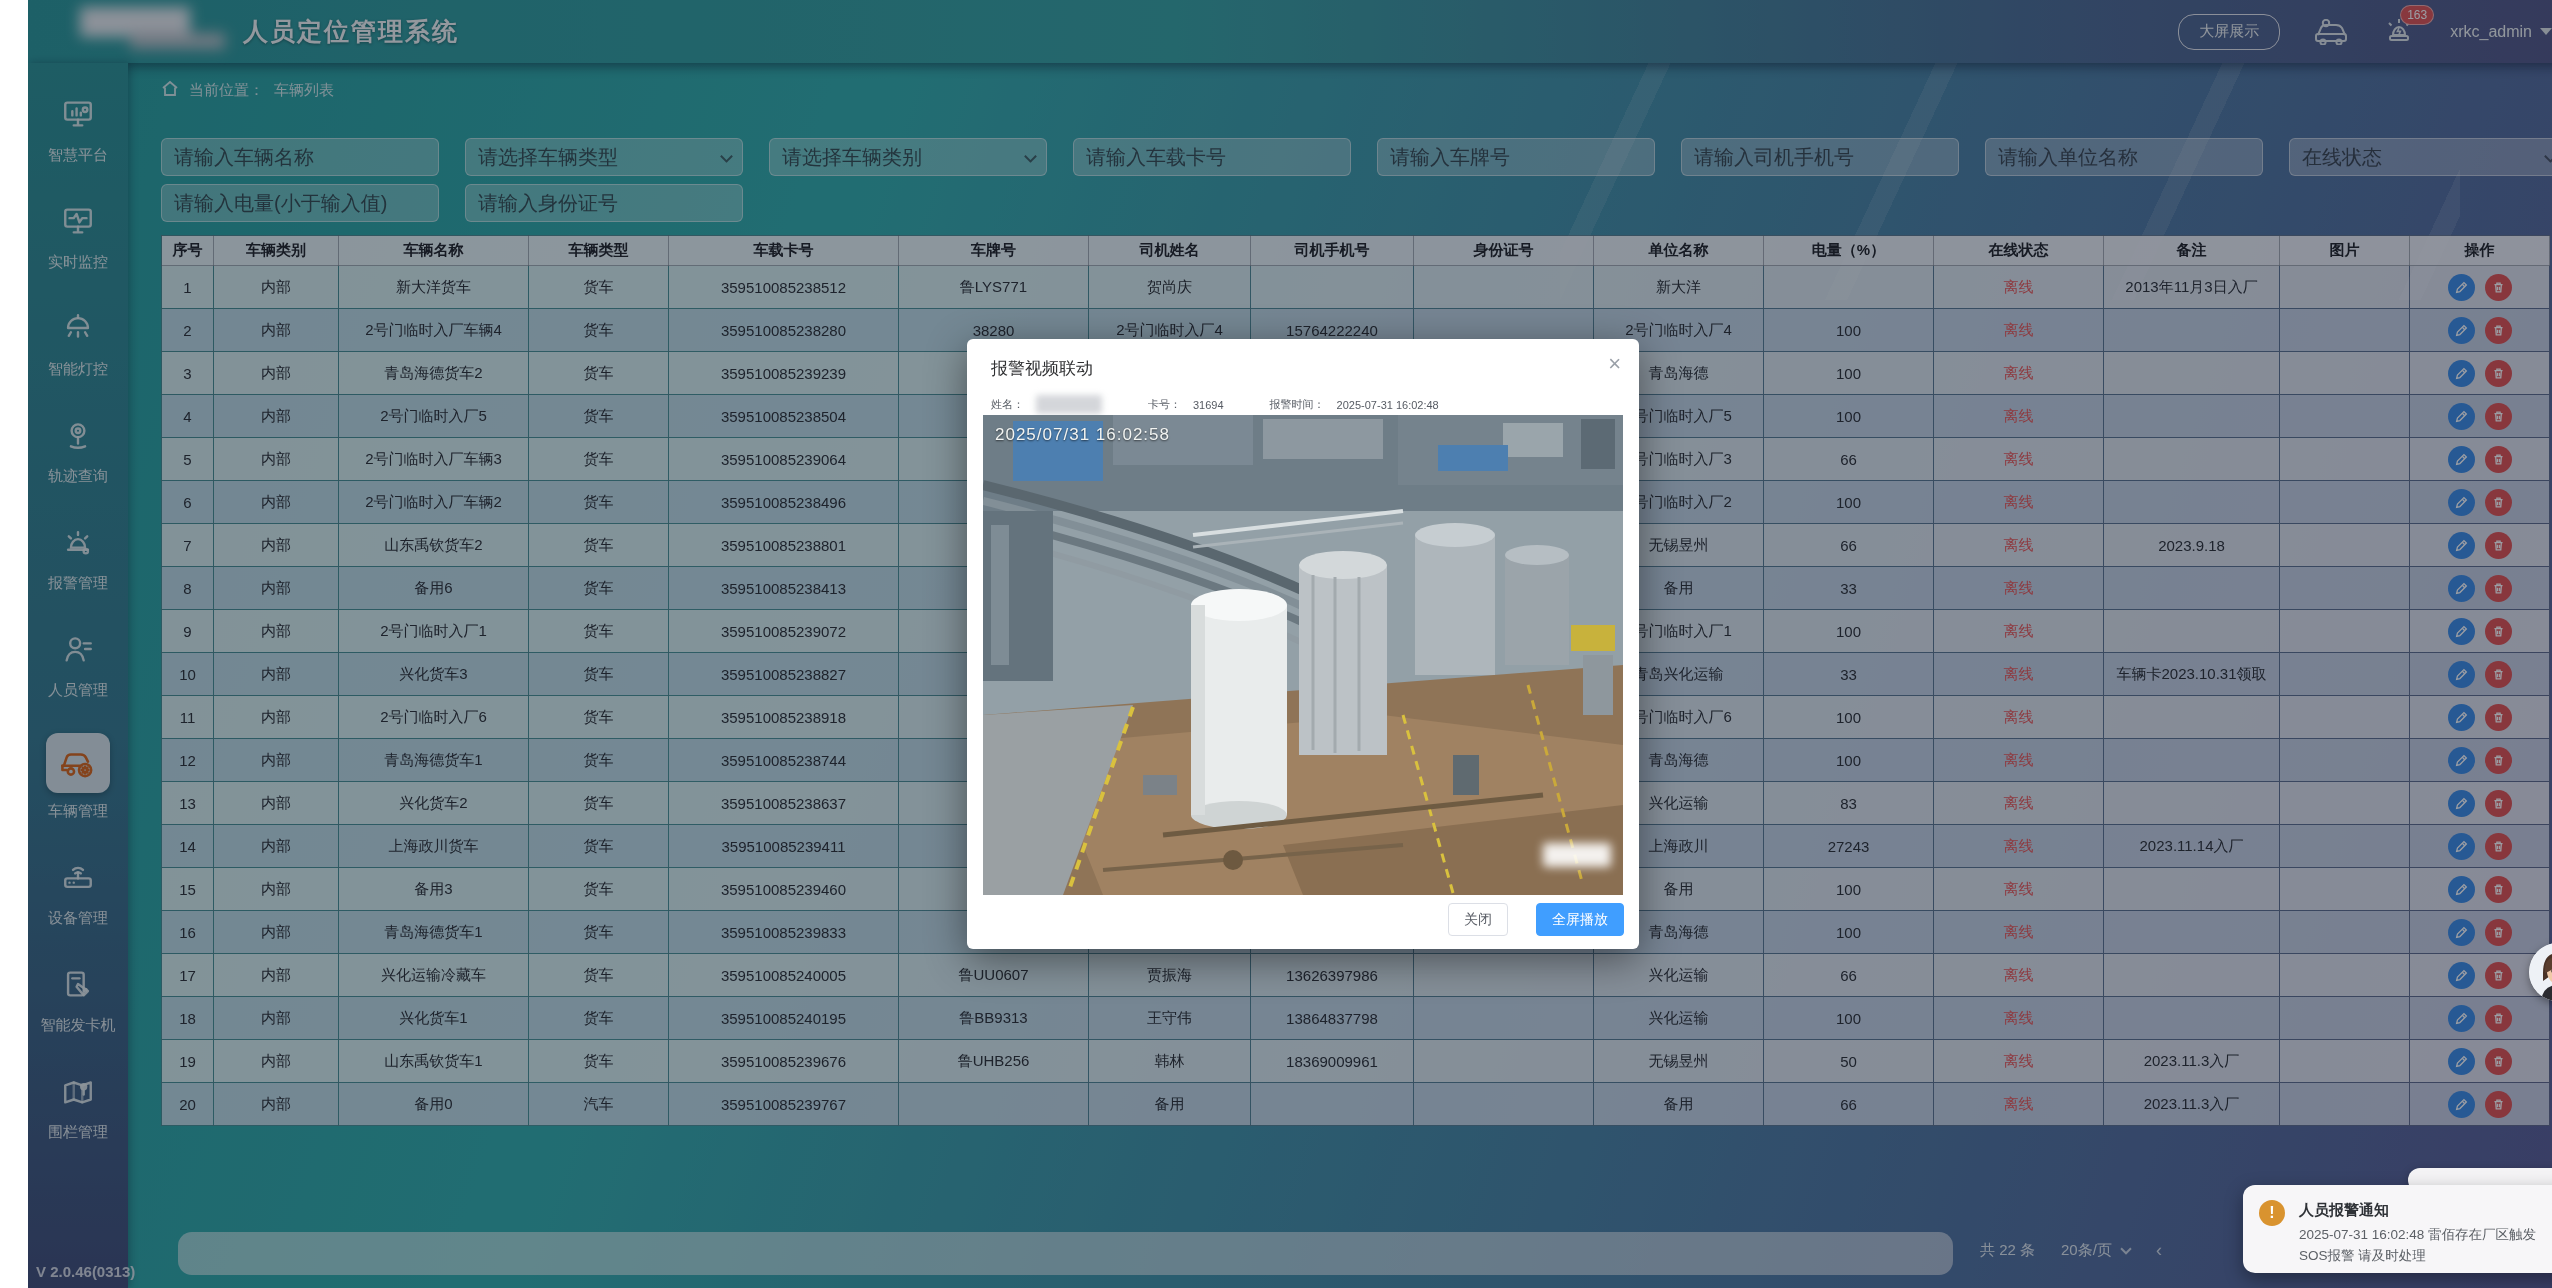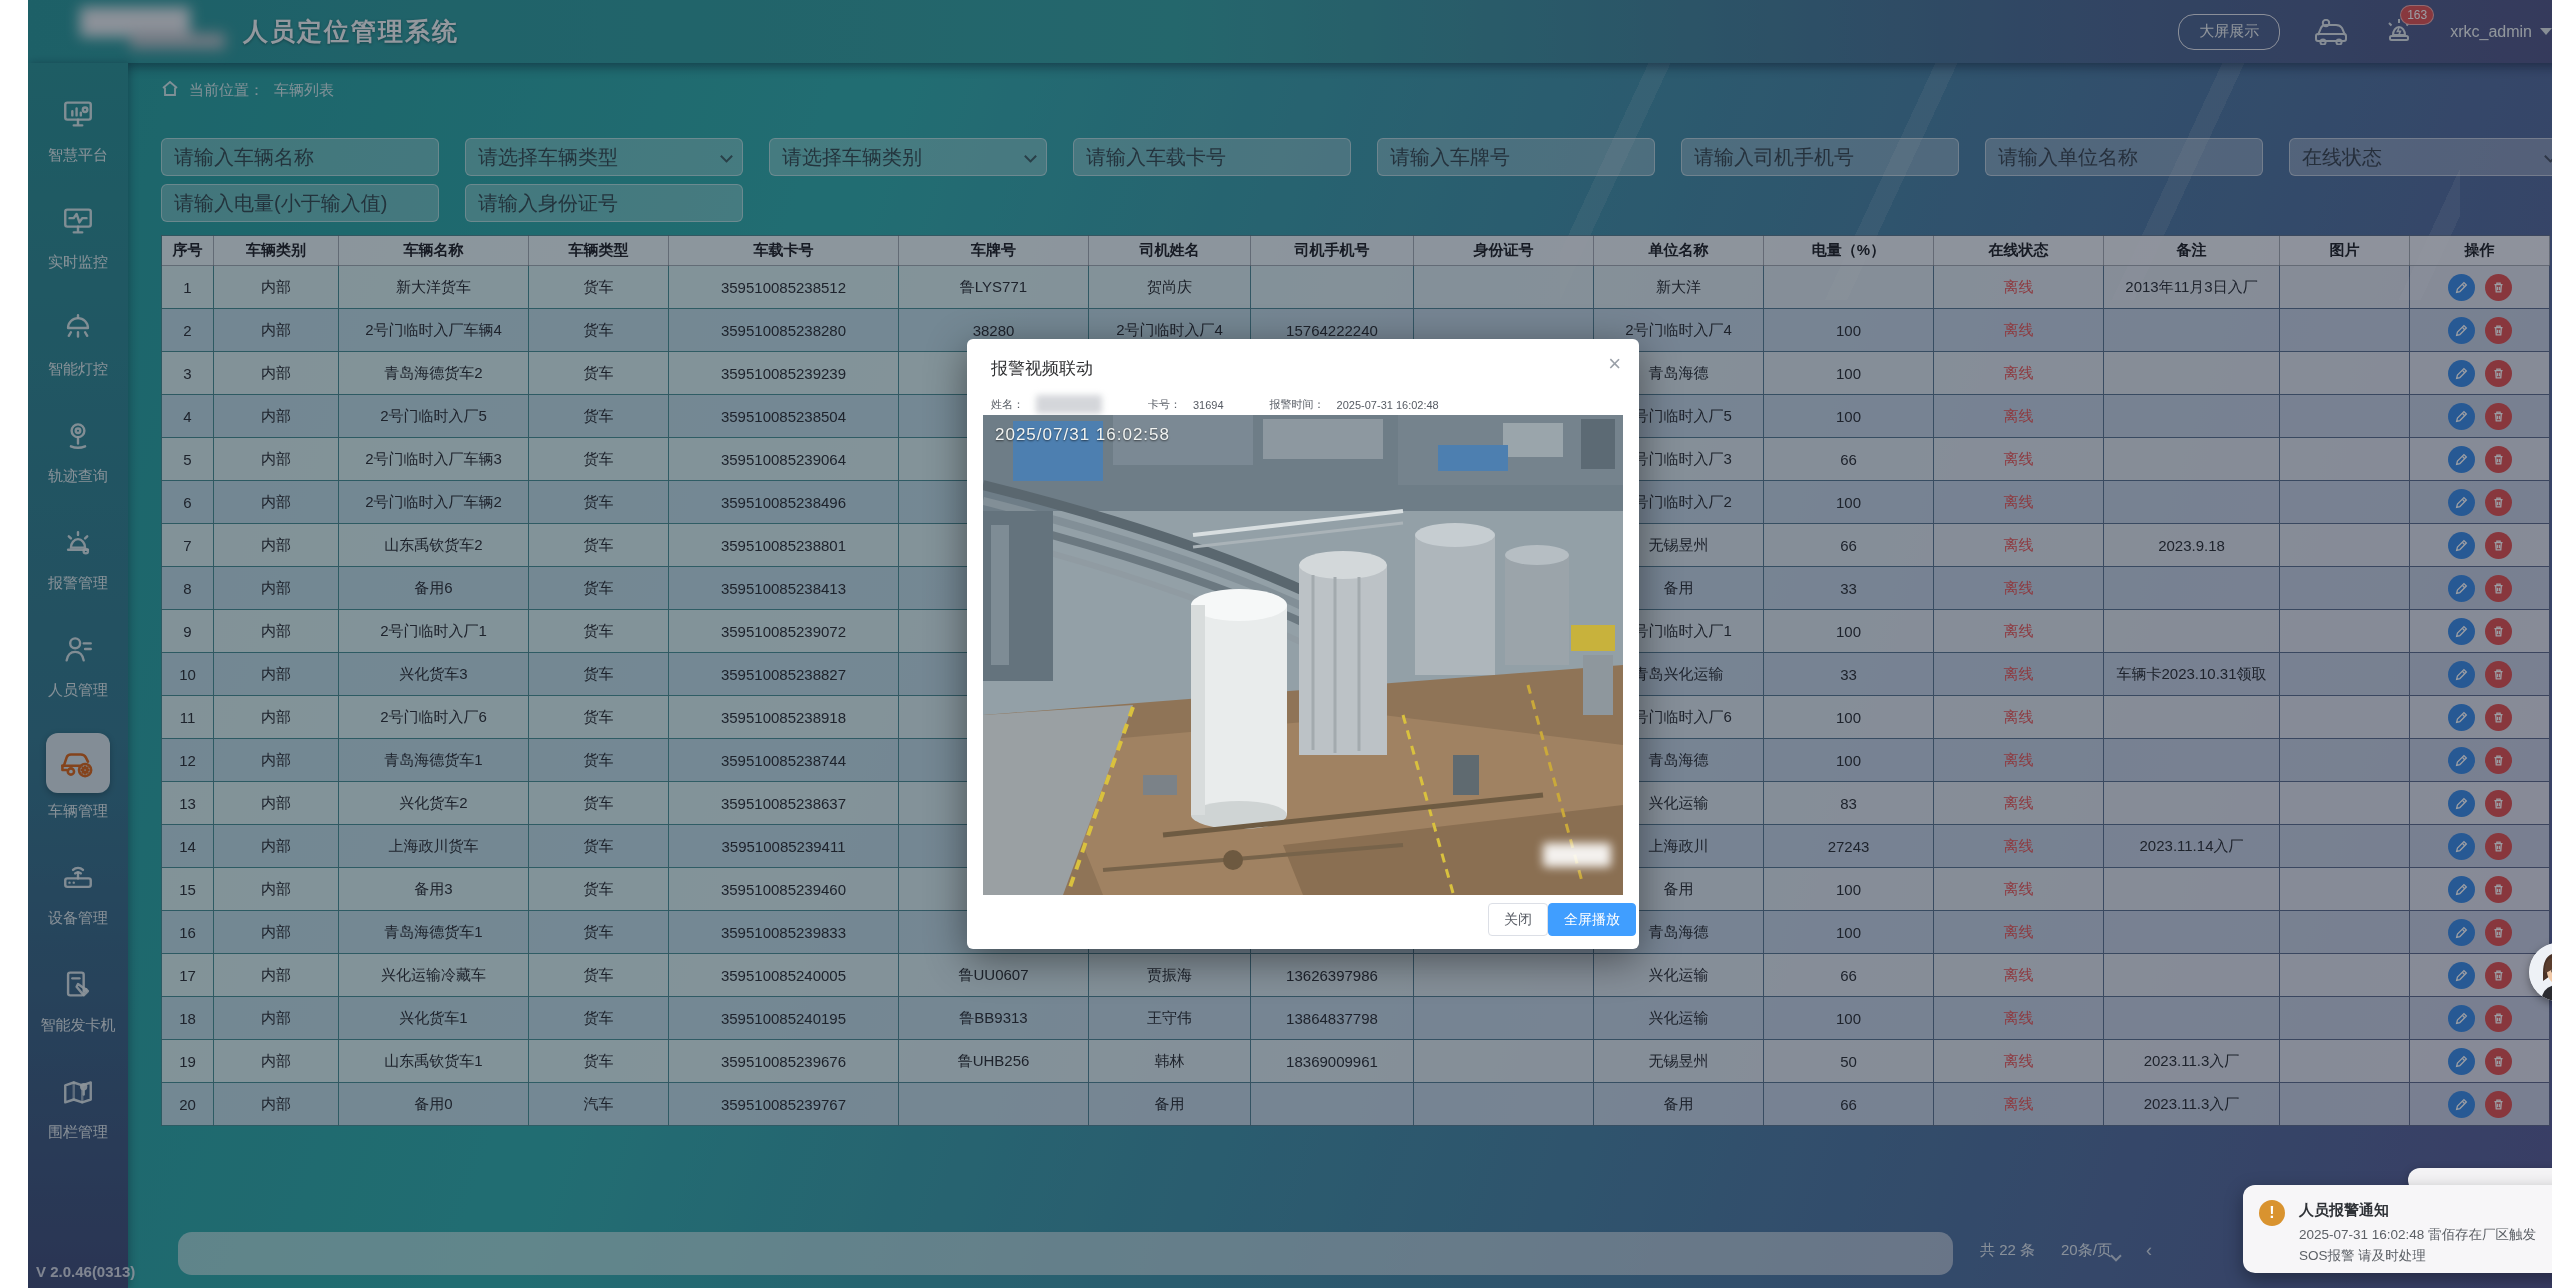--- a/index.html
+++ b/index.html
@@ -61,37 +61,37 @@
   .veh-table tr.odd td  { background:rgba(255,255,255,0.80); }
   .veh-table tr.even td { background:rgba(225,233,244,0.80); }
   .offline { color:#e85b5b; }
   .ops { display:flex; gap:10px; justify-content:center; align-items:center; }
   .op-btn { width:27px; height:27px; border-radius:50%; border:none; display:flex; align-items:center; justify-content:center; cursor:pointer; }
   .op-edit { background:#3e8ee6; } .op-del { background:#e05555; }
 
   
   .hscroll-thumb { position:absolute; left:150px; top:1232px; width:1775px; height:43px; border-radius:14px; background:rgba(255,255,255,0.52); }
   .pagination { position:absolute; left:1952px; top:1240px; display:flex; align-items:center; gap:26px; color:rgba(240,246,248,0.9); font-size:15px; }
-  .pg-sel { display:flex; align-items:flex-end; cursor:pointer; }
+  .pg-sel { display:flex; align-items:center; gap:10px; cursor:pointer; }
   .pg-chev { width:8px; height:8px; border-right:2px solid rgba(240,246,248,0.75); border-bottom:2px solid rgba(240,246,248,0.75); transform:rotate(45deg); margin-top:-4px; }
   .pg-prev { font-size:18px; color:rgba(240,246,248,0.8); cursor:pointer; }
 
   
   .backdrop { position:absolute; left:0; top:0; width:2552px; height:1288px; background:rgba(6,10,25,0.40); z-index:10; }
   .modal { position:absolute; left:939px; top:339px; width:672px; height:610px; background:#ffffff; border-radius:6px;
     box-shadow:0 10px 40px rgba(0,0,0,0.45); z-index:20; }
   .modal-title { position:absolute; left:24px; top:18px; font-size:17px; color:#303133; }
   .modal-close { position:absolute; right:18px; top:14px; font-size:22px; color:#9aa0a8; cursor:pointer; line-height:1; }
   .modal-info { position:absolute; left:24px; top:56px; display:flex; align-items:center; gap:12px; font-size:11px; color:#565b63; }
   .blur-name { display:inline-block; width:66px; height:19px; background:#d4d6da; border-radius:2px; filter:blur(3px); }
   .m-gap { width:22px; }
   .video-wrap { position:absolute; left:16px; top:76px; width:640px; height:480px; background:#7e8a90; overflow:hidden; }
   .video-ts { position:absolute; left:12px; top:10px; color:#f2f4f2; font-size:17px; text-shadow:0 1px 2px rgba(0,0,0,0.6); letter-spacing:1px; }
   .video-blurmark { position:absolute; left:560px; top:428px; width:68px; height:24px; background:rgba(255,255,255,0.9); filter:blur(5px); border-radius:3px; }
-  .modal-footer { position:absolute; right:3px; bottom:13px; display:flex; gap:0;padding-left:11px; }
+  .modal-footer { position:absolute; right:15px; bottom:13px; display:flex; gap:28px;padding-left:11px; }
   .btn-plain { height:33px; padding:0 15px; background:#fff; border:1px solid #dcdfe6; border-radius:4px; color:#5a5e66; font-size:14px; cursor:pointer; }
   .btn-primary { height:33px; padding:0 15px; background:#409eff; border:1px solid #409eff; border-radius:4px; color:#fff; font-size:14px; cursor:pointer; }
 
   
   .toast-back { position:absolute; left:2380px; top:1168px; width:166px; height:24px; background:#f4f3f5; border-radius:12px; z-index:28; box-shadow:0 2px 8px rgba(0,0,0,0.25); }
   .toast { position:absolute; left:2215px; top:1185px; width:331px; height:88px; background:#f7f6f8; border-radius:12px;
     box-shadow:0 6px 18px rgba(0,0,0,0.35); z-index:30; }
   .toast-ico { position:absolute; left:16px; top:15px; width:26px; height:26px; border-radius:50%; background:#d9932f; color:#fff;
     display:flex; align-items:center; justify-content:center; font-weight:bold; font-size:16px; }
   .toast-title { position:absolute; left:56px; top:16px; font-size:15px; font-weight:bold; color:#2f3237; }

